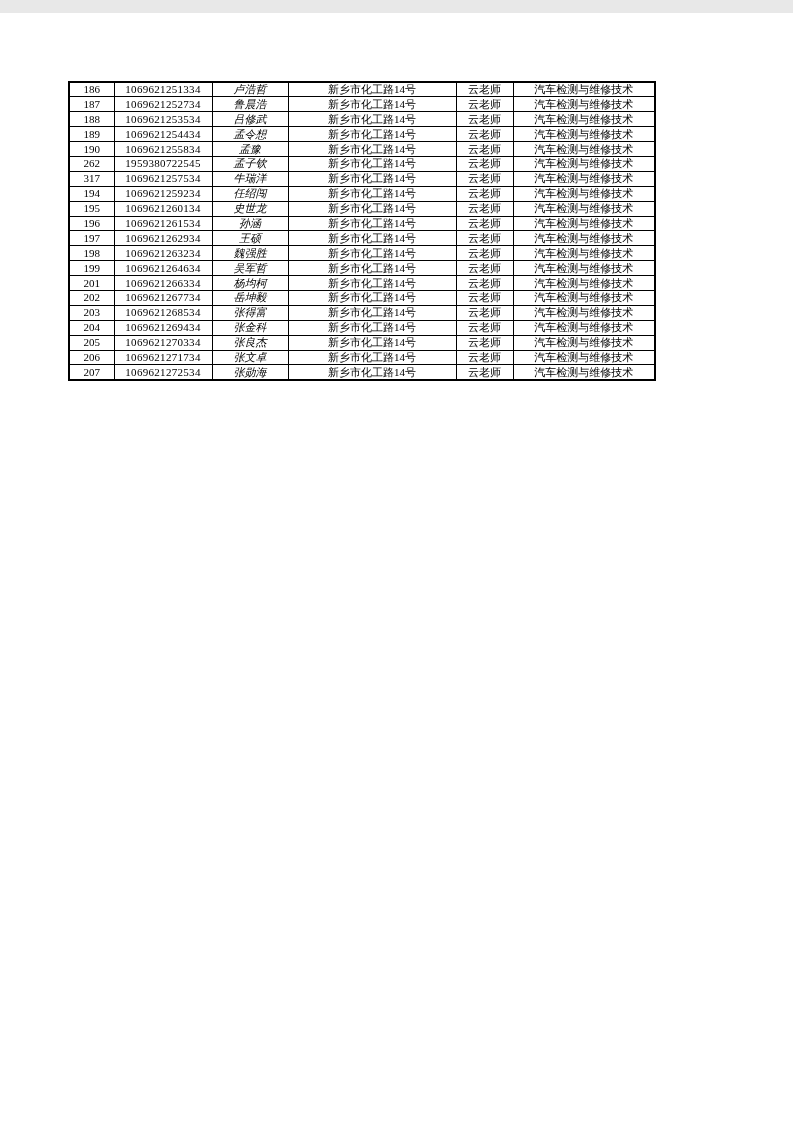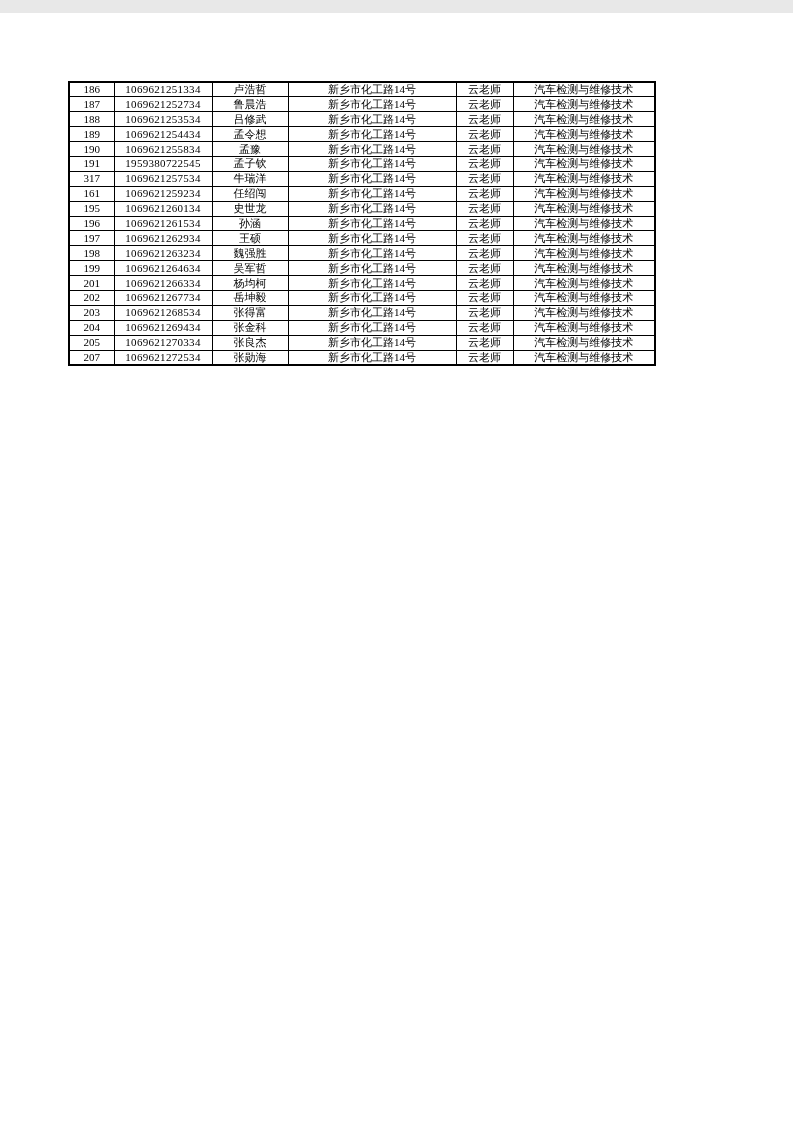--- a/index.html
+++ b/index.html
@@ -28,21 +28,21 @@
     font-size: 11px;
     line-height: 1;
     padding: 0 1px;
     white-space: nowrap;
     overflow: hidden;
     text-align: center;
     vertical-align: middle;
   }
   td.col-index      { width: 45px; }
   td.col-student_id { width: 98px; letter-spacing: 0.3px; }
-  td.col-name       { width: 76px; text-align: left; padding-left: 3px; }
+  td.col-name       { width: 76px; text-align: left; padding-left: 3px; font-style: italic; }
   td.col-address    { width: 168px; }
   td.col-teacher    { width: 57px; }
   td.col-program    { width: 142px; }
 </style>
 </head>
 <body>
 
 <div class="page">
   <table class="student-table">
     <tbody>
@@ -80,37 +80,37 @@
         </tr>
         <tr>
           <td class="col-index">190</td>
           <td class="col-student_id">1069621255834</td>
           <td class="col-name">孟豫</td>
           <td class="col-address">新乡市化工路14号</td>
           <td class="col-teacher">云老师</td>
           <td class="col-program">汽车检测与维修技术</td>
         </tr>
         <tr>
-          <td class="col-index">191</td>
+          <td class="col-index">262</td>
           <td class="col-student_id">1959380722545</td>
           <td class="col-name">孟子钦</td>
           <td class="col-address">新乡市化工路14号</td>
           <td class="col-teacher">云老师</td>
           <td class="col-program">汽车检测与维修技术</td>
         </tr>
         <tr>
           <td class="col-index">317</td>
           <td class="col-student_id">1069621257534</td>
           <td class="col-name">牛瑞洋</td>
           <td class="col-address">新乡市化工路14号</td>
           <td class="col-teacher">云老师</td>
           <td class="col-program">汽车检测与维修技术</td>
         </tr>
         <tr>
-          <td class="col-index">161</td>
+          <td class="col-index">194</td>
           <td class="col-student_id">1069621259234</td>
           <td class="col-name">任绍闯</td>
           <td class="col-address">新乡市化工路14号</td>
           <td class="col-teacher">云老师</td>
           <td class="col-program">汽车检测与维修技术</td>
         </tr>
         <tr>
           <td class="col-index">195</td>
           <td class="col-student_id">1069621260134</td>
           <td class="col-name">史世龙</td>
@@ -179,20 +179,28 @@
           <td class="col-student_id">1069621269434</td>
           <td class="col-name">张金科</td>
           <td class="col-address">新乡市化工路14号</td>
           <td class="col-teacher">云老师</td>
           <td class="col-program">汽车检测与维修技术</td>
         </tr>
         <tr>
           <td class="col-index">205</td>
           <td class="col-student_id">1069621270334</td>
           <td class="col-name">张良杰</td>
+          <td class="col-address">新乡市化工路14号</td>
+          <td class="col-teacher">云老师</td>
+          <td class="col-program">汽车检测与维修技术</td>
+        </tr>
+        <tr>
+          <td class="col-index">206</td>
+          <td class="col-student_id">1069621271734</td>
+          <td class="col-name">张文卓</td>
           <td class="col-address">新乡市化工路14号</td>
           <td class="col-teacher">云老师</td>
           <td class="col-program">汽车检测与维修技术</td>
         </tr>
         <tr>
           <td class="col-index">207</td>
           <td class="col-student_id">1069621272534</td>
           <td class="col-name">张勋海</td>
           <td class="col-address">新乡市化工路14号</td>
           <td class="col-teacher">云老师</td>

